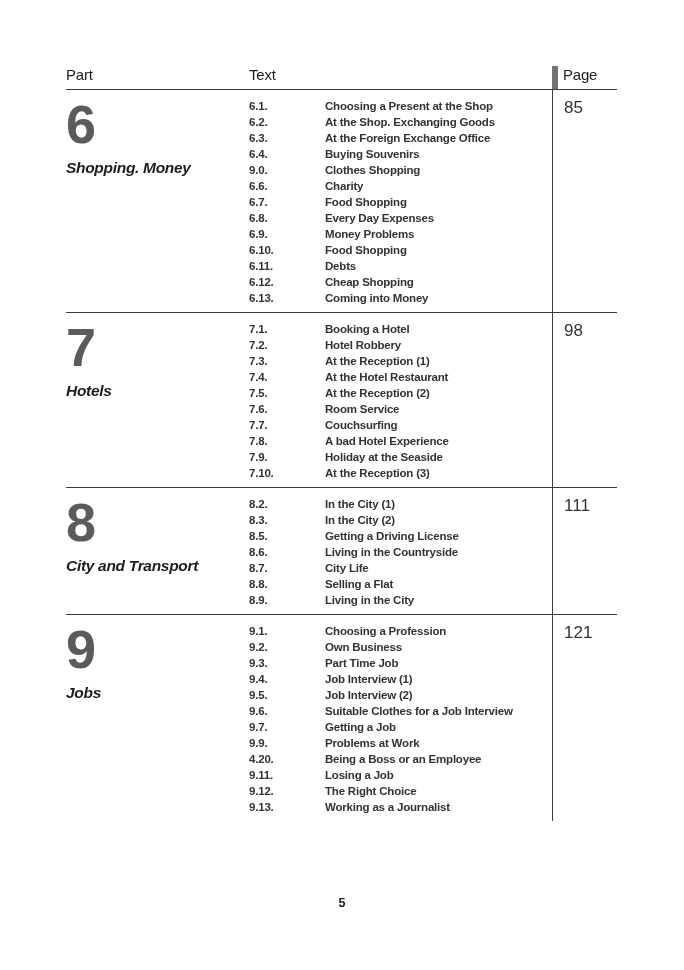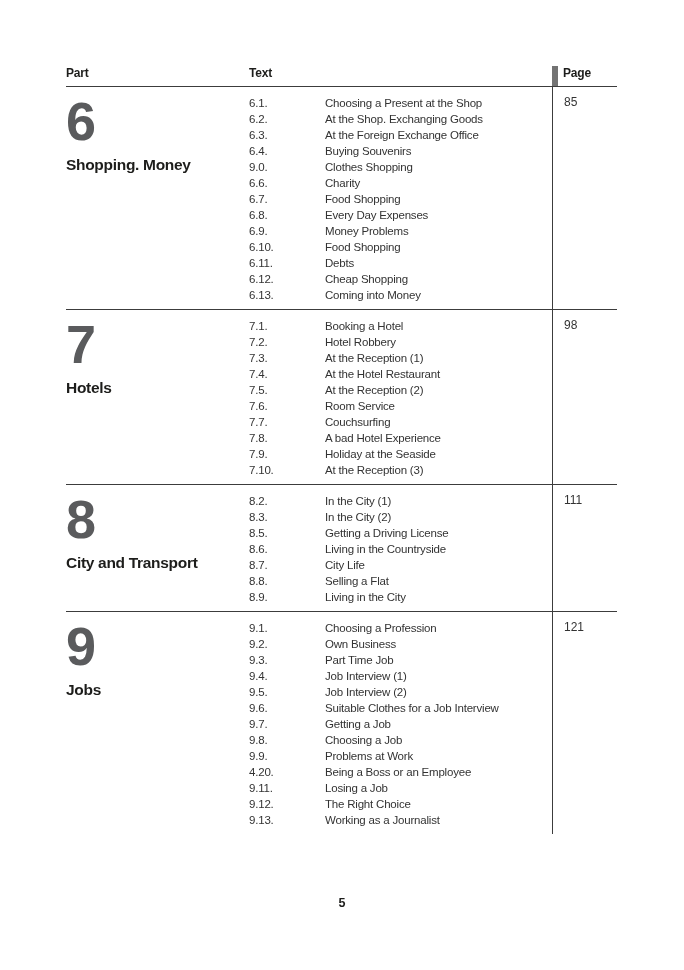--- a/index.html
+++ b/index.html
@@ -15,22 +15,22 @@
     height: 970px;
     background: #ffffff;
     box-sizing: border-box;
     padding: 66px 67px 0 66px;
     overflow: hidden;
   }
   .toc-header {
     display: grid;
     grid-template-columns: 183px 303px 65px;
     border-bottom: 1px solid #3c3c3c;
-    font-size: 12px;
-    font-weight: bold;
+    font-size: 15px;
+    font-weight: normal;
     color: #1d1d1b;
   }
   .toc-header .hcell {
     padding-bottom: 6px;
     letter-spacing: -0.2px;
   }
   .toc-header .hcell.page-col {
     border-left: 6px solid #737373;
     padding-left: 5px;
   }
@@ -50,24 +50,26 @@
     font-weight: bold;
     color: #5a5b5d;
     letter-spacing: -1px;
   }
   .part-title {
     margin-top: 9px;
     font-size: 15.5px;
     font-weight: bold;
     color: #1d1d1b;
     letter-spacing: -0.3px;
+    font-style: italic;
   }
   .col-text {
     padding-top: 8px;
     padding-bottom: 6px;
+    font-weight: bold;
   }
   .toc-row {
     display: flex;
     font-size: 11.5px;
     line-height: 16px;
     color: #333333;
     letter-spacing: -0.2px;
     white-space: nowrap;
   }
   .entry-num {
@@ -76,21 +78,21 @@
     flex: 0 0 44px;
   }
   .entry-title {
     display: inline-block;
     margin-left: 32px;
   }
   .col-page {
     border-left: 1px solid #3c3c3c;
     padding-top: 8px;
     padding-left: 11px;
-    font-size: 12px;
+    font-size: 17px;
     color: #333333;
   }
   .page-footer {
     position: absolute;
     left: 0;
     right: 0;
     top: 896px;
     text-align: center;
     font-size: 12.5px;
     font-weight: bold;
@@ -322,24 +324,20 @@
   <div class="toc-row">
     <span class="entry-num">9.6.</span>
     <span class="entry-title">Suitable Clothes for a Job Interview</span>
   </div>
 
   <div class="toc-row">
     <span class="entry-num">9.7.</span>
     <span class="entry-title">Getting a Job</span>
   </div>
 
-  <div class="toc-row">
-    <span class="entry-num">9.8.</span>
-    <span class="entry-title">Choosing a Job</span>
-  </div>
 
   <div class="toc-row">
     <span class="entry-num">9.9.</span>
     <span class="entry-title">Problems at Work</span>
   </div>
 
   <div class="toc-row">
     <span class="entry-num">4.20.</span>
     <span class="entry-title">Being a Boss or an Employee</span>
   </div>

